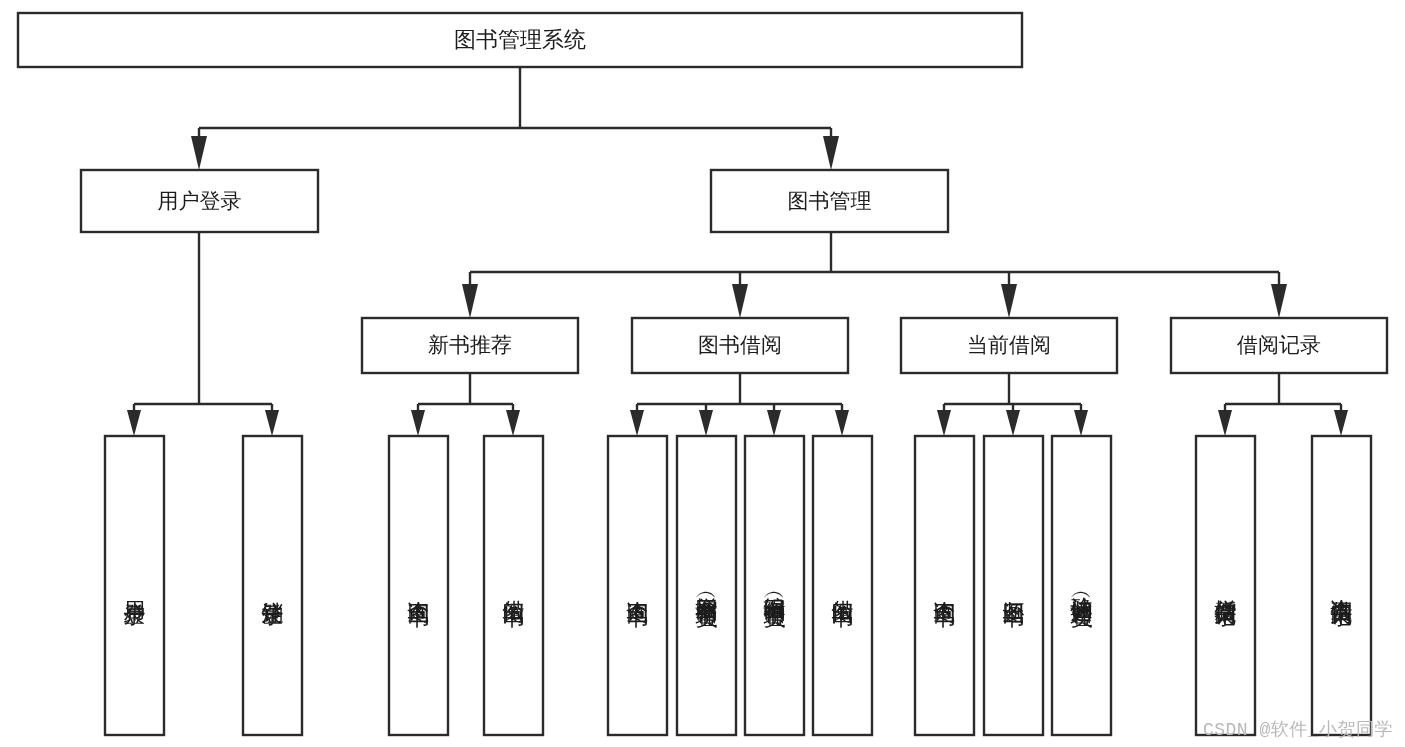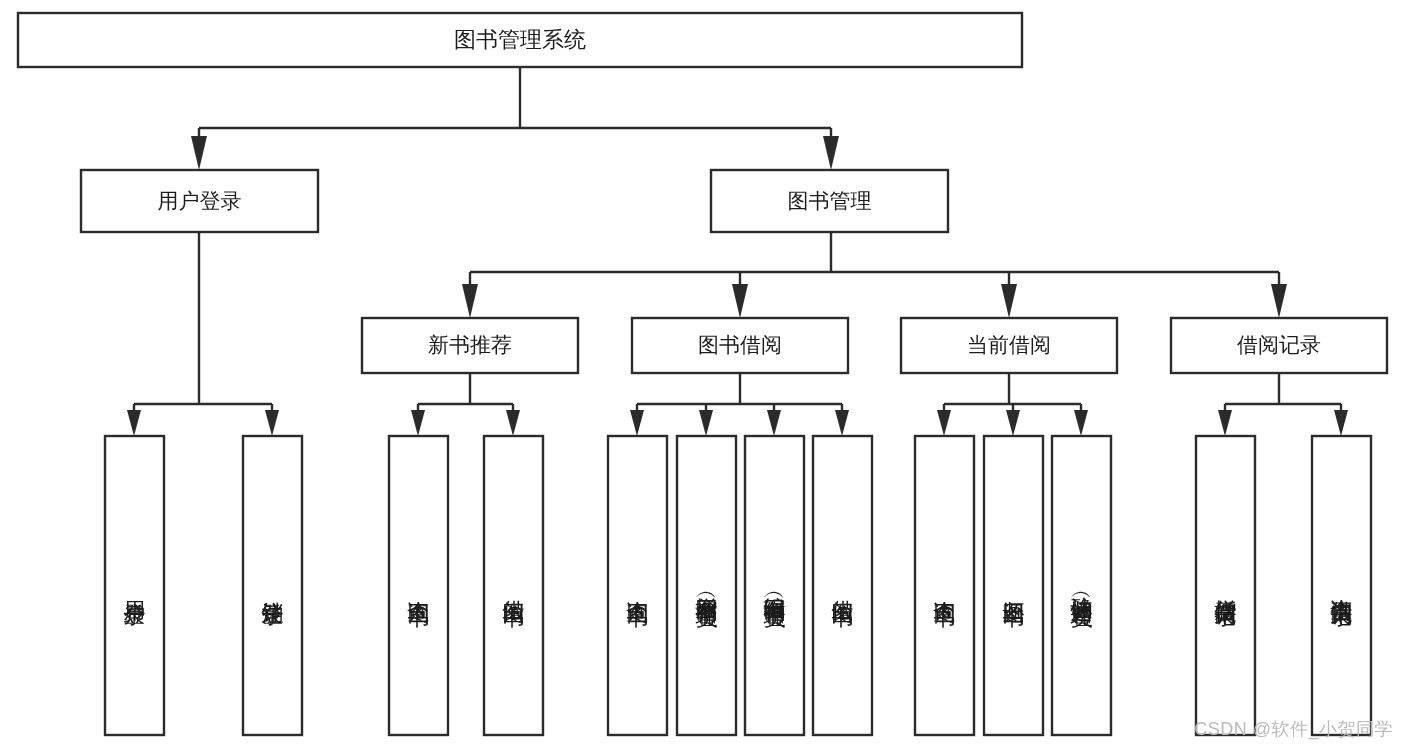--- a/index.html
+++ b/index.html
@@ -67,21 +67,21 @@
     line-height: 1.08;
     letter-spacing: 1.5px;
     color: #1c1c1c;
     white-space: nowrap;
     text-align: center;
   }
   #watermark {
     position: absolute;
     right: 12px;
     bottom: 6px;
-    font-family: Liberation Sans, sans-serif;
+    font-family: Liberation Mono, monospace;
     font-size: 18px;
     color: #b9b9b9;
     letter-spacing: 0.5px;
     white-space: nowrap;
   }
 </style>
 </head>
 <body>
 
 <div id="diagram-root">

